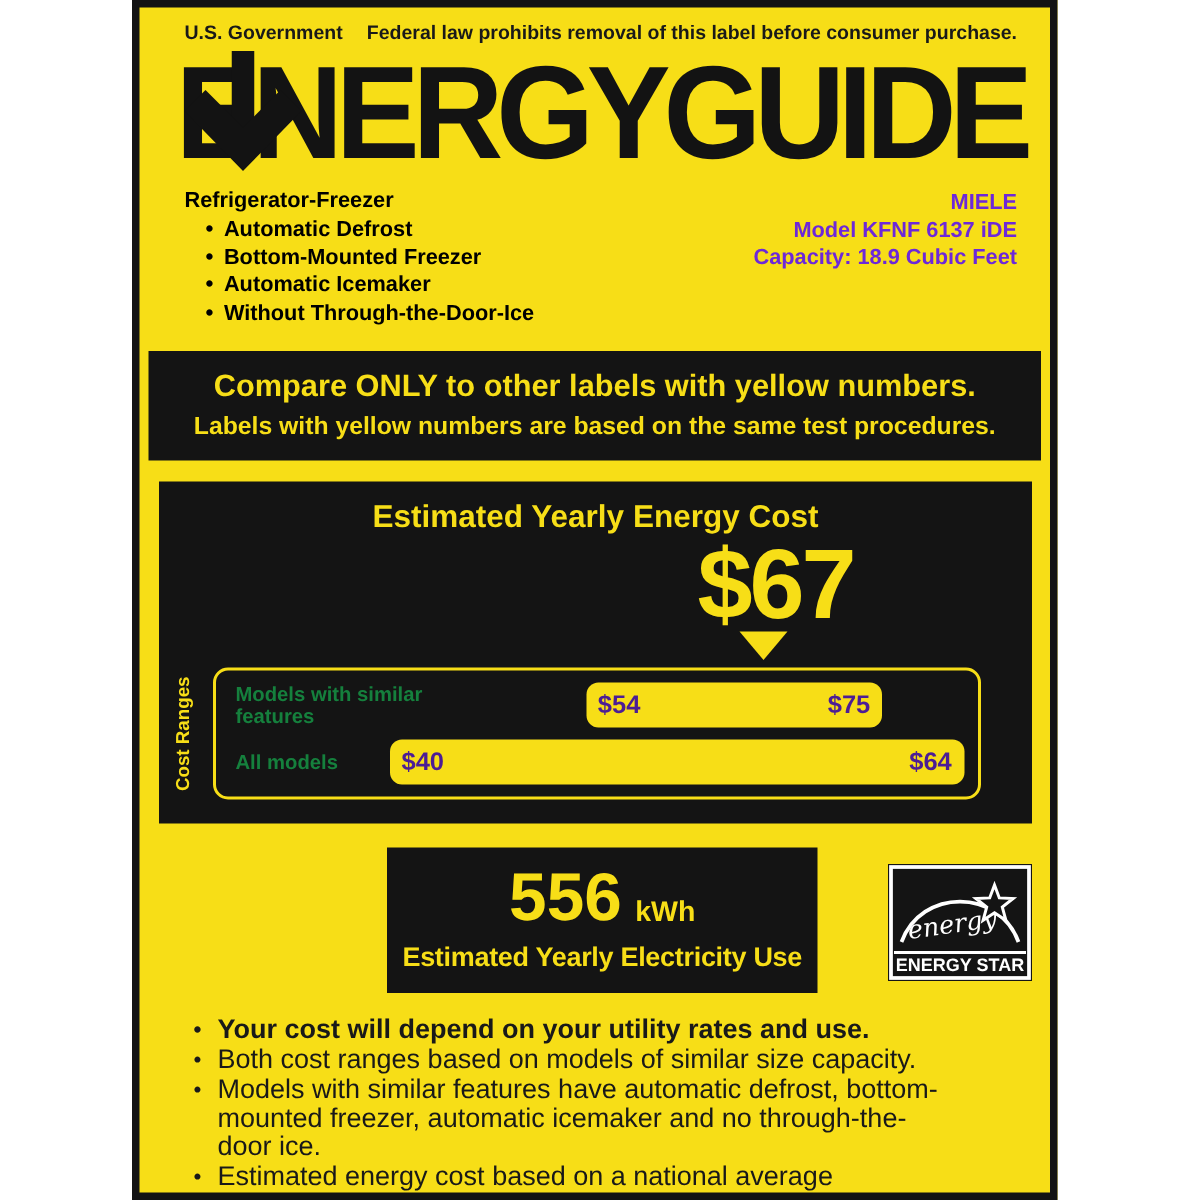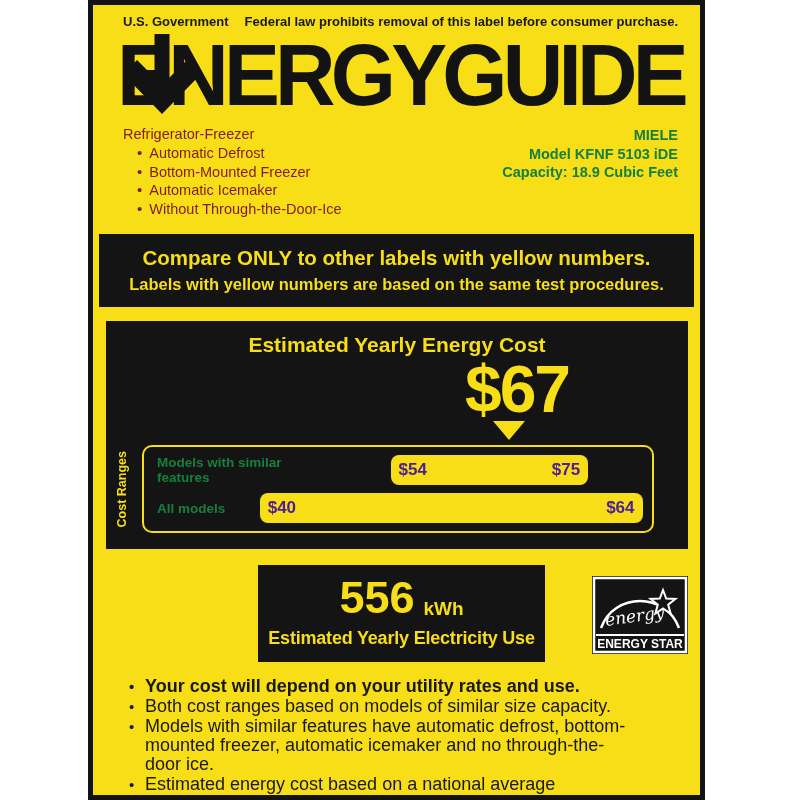--- a/index.html
+++ b/index.html
@@ -11,24 +11,24 @@
   
   .header-strip{display:flex;justify-content:space-between;align-items:flex-start;
     padding:9px 22px 0 30px;font-size:13px;font-weight:700;color:#191919;height:20px;flex:0 0 auto;}
   
   .logo-wrap{position:relative;height:78px;flex:0 0 auto;}
   .logo-wrap svg{position:absolute;left:24px;top:0;overflow:visible;}
   .logo-text{font-family:"Liberation Sans",sans-serif;font-weight:700;font-size:88px;fill:#131313;letter-spacing:-5px;}
   .big-arrow{position:absolute;left:267px;top:70px;z-index:2;}
   
   .meta-row{display:flex;justify-content:space-between;padding:14px 22px 0 30px;height:98px;flex:0 0 auto;}
-  .features{font-size:14.5px;font-weight:400;color:#7f1d1d;line-height:17.8px;}
+  .features{font-size:14.5px;font-weight:700;color:#000000;line-height:17.8px;}
   .features ul{margin:0;padding:0 0 0 14px;list-style:none;}
   .features li::before{content:"\2022";margin-right:7px;font-size:15px;}
-  .meta-right{text-align:right;font-size:14.5px;font-weight:700;color:#15803d;line-height:18.5px;}
+  .meta-right{text-align:right;font-size:14.5px;font-weight:700;color:#6d28d9;line-height:18.5px;}
   
   .compare-band{margin:10px 6px 0;background:#141414;color:#F7DE17;text-align:center;
     padding:12px 6px 13px;flex:0 0 auto;}
   .compare-line1{font-size:20.5px;font-weight:700;}
   .compare-line2{font-size:16.5px;font-weight:700;margin-top:5px;}
   
   .cost-box{margin:14px 12px 0 13px;background:#141414;color:#F7DE17;height:228px;
     box-sizing:border-box;padding-top:12px;flex:0 0 auto;overflow:hidden;}
   .cost-title{text-align:center;font-size:21px;font-weight:700;}
   .cost-value-line{display:flex;justify-content:center;margin-top:0;}
@@ -94,21 +94,21 @@
         <div>Refrigerator-Freezer</div>
         <ul>
           <li>Automatic Defrost</li>
           <li>Bottom-Mounted Freezer</li>
           <li>Automatic Icemaker</li>
           <li>Without Through-the-Door-Ice</li>
         </ul>
       </div>
       <div class="meta-right">
         <div>MIELE</div>
-        <div>Model KFNF 5103 iDE</div>
+        <div>Model KFNF 6137 iDE</div>
         <div>Capacity: 18.9 Cubic Feet</div>
       </div>
     </div>
 
     <div class="compare-band">
       <div class="compare-line1">Compare ONLY to other labels with yellow numbers.</div>
       <div class="compare-line2">Labels with yellow numbers are based on the same test procedures.</div>
     </div>
 
     <div class="cost-box">

